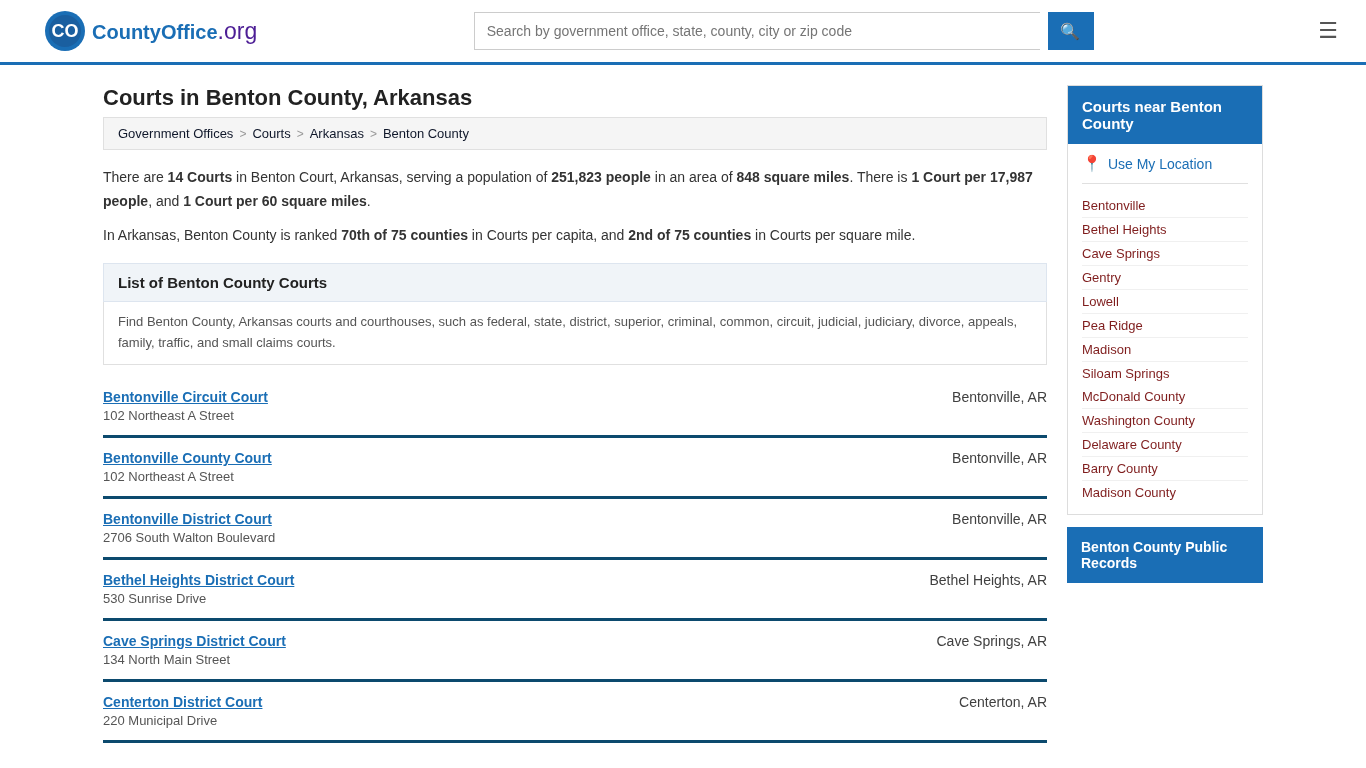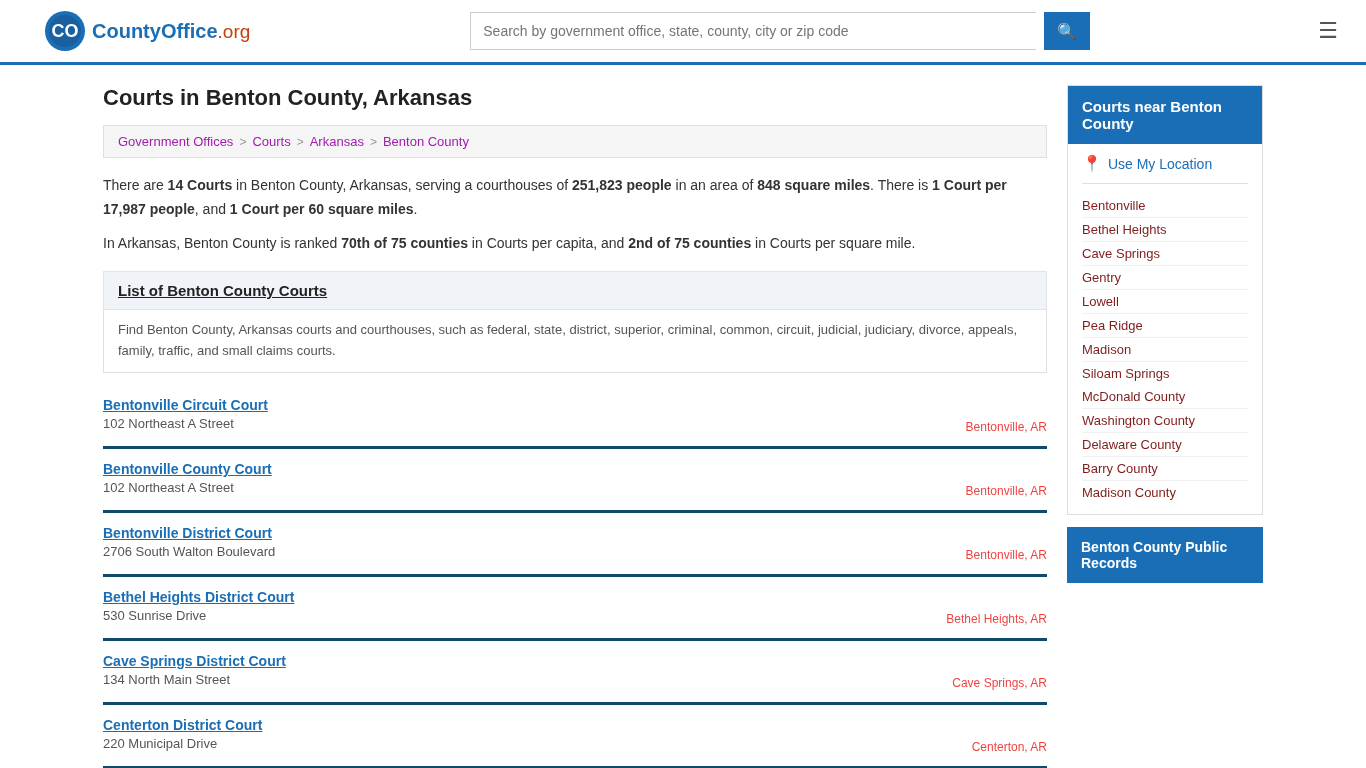--- a/index.html
+++ b/index.html
@@ -69,38 +69,38 @@
     }
 
     
     #content {
       flex: 1;
     }
     #page-title {
       font-size: 22px;
       font-weight: bold;
       color: #222;
-      margin-bottom: 14px;
+      margin-bottom: 6px;
     }
 
     
     #breadcrumb {
       background: #f5f5f5;
       border: 1px solid #e0e0e0;
       padding: 8px 14px;
       font-size: 13px;
       color: #555;
       margin-bottom: 16px;
       display: flex;
       align-items: center;
       gap: 6px;
       flex-wrap: wrap;
     }
     #breadcrumb a {
-      color: #a21caf;
+      color: #0f172a;
       text-decoration: none;
     }
     .bc-sep { color: #999; font-size: 12px; }
 
     
     #stats-text {
       font-size: 14px;
       line-height: 1.7;
       margin-bottom: 10px;
       color: #333;
@@ -117,21 +117,20 @@
 
     
     #list-heading {
       background: #f0f4f8;
       border: 1px solid #dde5ef;
       padding: 10px 14px;
       font-size: 15px;
       font-weight: bold;
       color: #222;
       margin-bottom: 0;
-      text-decoration: underline;
     }
     #list-desc {
       border: 1px solid #e0e0e0;
       border-top: none;
       padding: 10px 14px;
       font-size: 13px;
       color: #555;
       line-height: 1.6;
       margin-bottom: 12px;
     }
@@ -151,24 +150,23 @@
       text-decoration: underline;
       cursor: pointer;
       font-size: 14px;
     }
     .court-address {
       font-size: 13px;
       color: #555;
       margin-top: 3px;
     }
     .court-city {
-      font-size: 12px;
-      color: #ef4444;
+      font-size: 14px;
+      color: #404040;
       white-space: nowrap;
-      margin-top: 23px;
     }
 
     
     #sidebar {
       width: 196px;
       flex-shrink: 0;
     }
     #sidebar-nearby {
       border: 1px solid #ddd;
       background: #fff;
@@ -223,21 +221,21 @@
 <body>
 
 <div id="header">
   <div id="logo-area">
     <svg id="logo-icon" viewBox="0 0 42 42">
       <circle cx="21" cy="21" r="20" fill="#1a6eb5"></circle>
       <circle cx="21" cy="21" r="16" fill="#1a5fa0"></circle>
       <text x="21" y="27" text-anchor="middle" fill="white" font-size="18" font-weight="bold" font-family="Arial">CO</text>
     </svg>
     <span>
-      <span style="font-size:20px;font-weight:bold;color:#1a6eb5;">CountyOffice</span><span style="font-size:19px;color:#c2410c;">.org</span>
+      <span style="font-size:20px;font-weight:bold;color:#1a6eb5;">CountyOffice</span><span style="font-size:23px;color:#4c1d95;">.org</span>
     </span>
   </div>
   <div id="search-area">
     <input id="search-input" type="text" style="flex: 1 1 0%; padding: 8px 12px; border-top: 1px solid rgb(204, 204, 204); border-bottom: 1px solid rgb(204, 204, 204); border-left: 1px solid rgb(204, 204, 204); border-image: initial; border-right: none; font-size: 14px; outline: none; height: 38px;" placeholder="Search by government office, state, county, city or zip code">
     <button id="search-button" style="background:#1a6eb5;border:1px solid #1a6eb5;color:#fff;padding:0 12px;height:38px;cursor:pointer;font-size:16px;">
       <span>🔍</span>
     </button>
   </div>
   <button id="menu-button" style="background:none;border:none;cursor:pointer;font-size:22px;color:#555;padding:4px 8px;">
     <span>☰</span>
@@ -254,21 +252,21 @@
       <a href="#">Government Offices</a>
       <span class="bc-sep">&gt;</span>
       <a href="#">Courts</a>
       <span class="bc-sep">&gt;</span>
       <a href="#">Arkansas</a>
       <span class="bc-sep">&gt;</span>
       <a href="#">Benton County</a>
     </nav>
 
     <p id="stats-text">
-      <span>There are </span><strong>14 Courts</strong><span> in Benton County, Arkansas, serving a courthouses of </span><strong>251,823 people</strong><span> in an area of </span><strong>848 square miles</strong><span>. There is </span><strong>1 Court per 17,987 people</strong><span>, and </span><strong>1 Court per 60 square miles</strong><span>.</span>
+      <span>There are </span><strong>14 Courts</strong><span> in Benton Court, Arkansas, serving a population of </span><strong>251,823 people</strong><span> in an area of </span><strong>848 square miles</strong><span>. There is </span><strong>1 Court per 17,987 people</strong><span>, and </span><strong>1 Court per 60 square miles</strong><span>.</span>
     </p>
     <p id="rank-text">
       <span>In Arkansas, Benton County is ranked </span><strong>70th of 75 counties</strong><span> in Courts per capita, and </span><strong>2nd of 75 counties</strong><span> in Courts per square mile.</span>
     </p>
 
     <div id="list-heading">List of Benton County Courts</div>
     <div id="list-desc">Find Benton County, Arkansas courts and courthouses, such as federal, state, district, superior, criminal, common, circuit, judicial, judiciary, divorce, appeals, family, traffic, and small claims courts.</div>
 
     <div id="courts-list">
         <div class="court-item">

